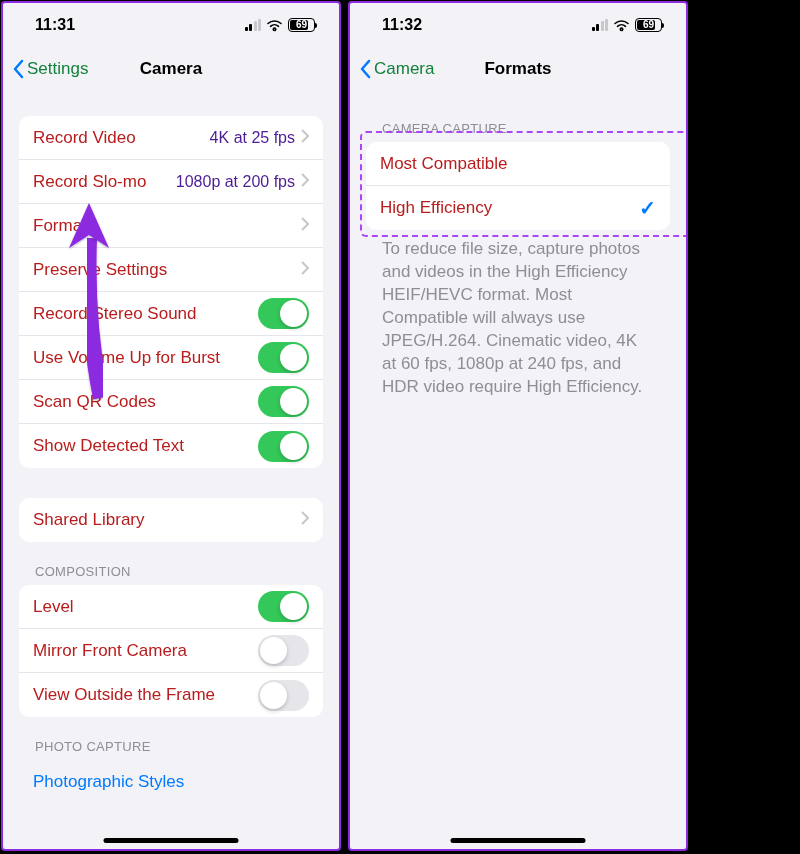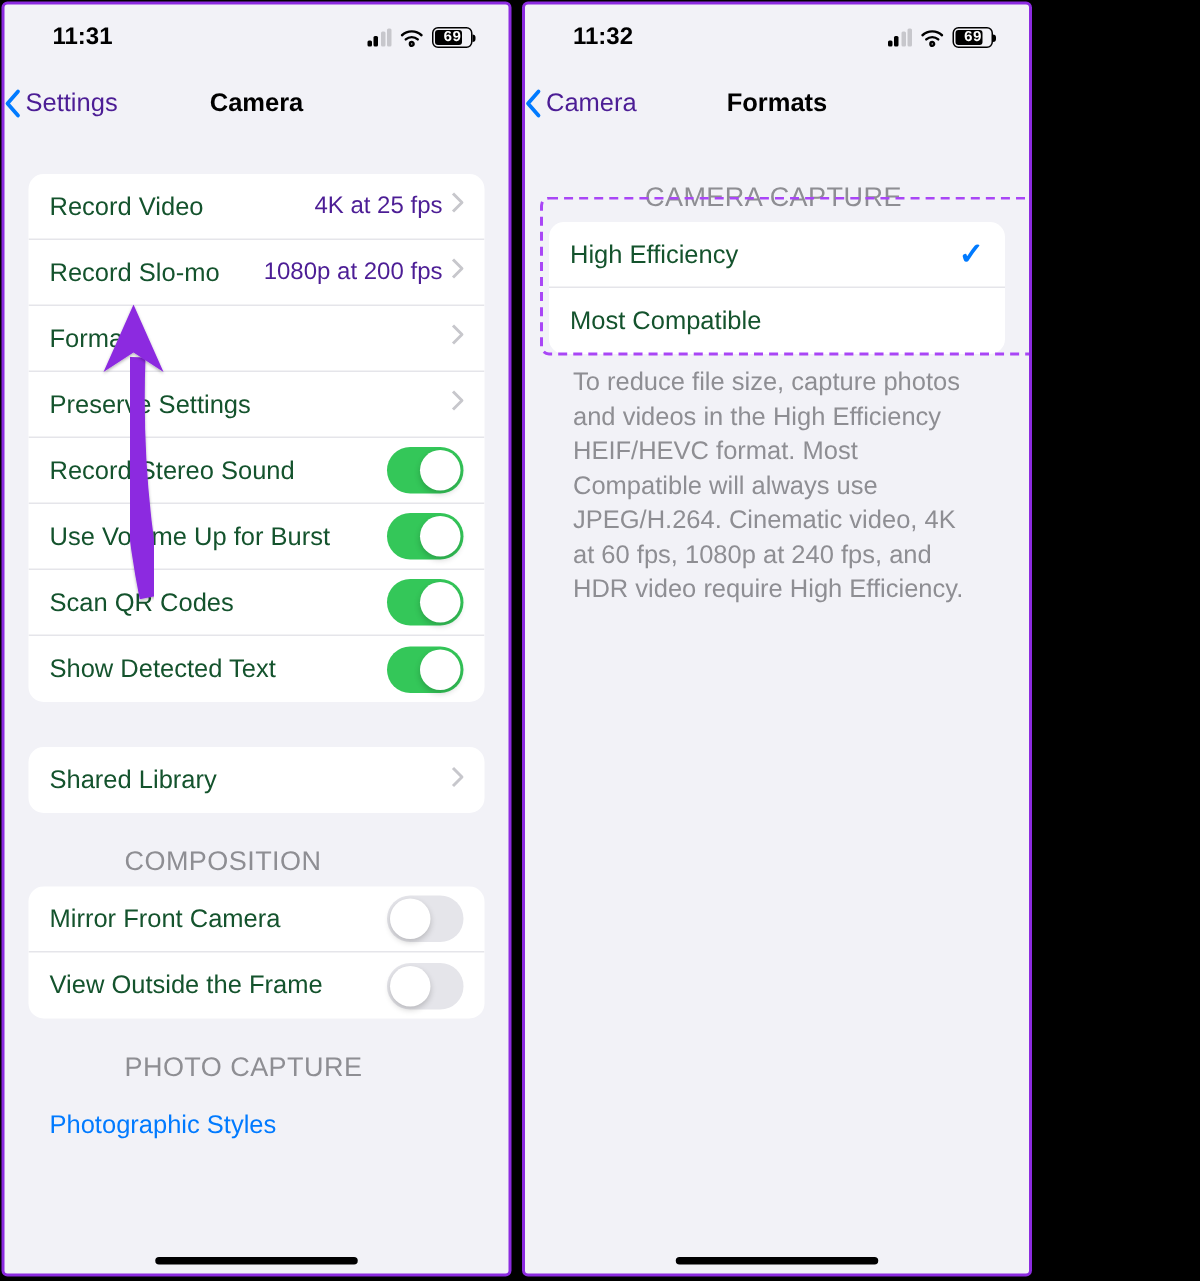--- a/index.html
+++ b/index.html
@@ -33,76 +33,74 @@
   }
   .status-icons { display: flex; gap: 5px; align-items: center; }
   .sig { display: flex; align-items: flex-end; gap: 1.5px; height: 12px;}
   .sig span { width: 3px; background: #000; border-radius: 1px; }
   .sig span:nth-child(1){height:4px}
   .sig span:nth-child(2){height:7px}
   .sig span:nth-child(3){height:10px; background:#c7c7cc}
   .sig span:nth-child(4){height:12px; background:#c7c7cc}
   .wifi svg { display:block }
   .battery {
-    display:flex; align-items:center; gap:1px;
+    display:flex; align-items:flex-end; gap:1px;
     border: 1.5px solid #000; border-radius: 4px;
     width: 27px; height: 14px;
     padding: 1px;
     position:relative;
     font-size: 10px; font-weight:700;
     justify-content:center;
-    font-family:Liberation Mono, monospace;
   }
   .battery::after{
     content:""; position:absolute; right:-3px; top:4px;
     width:2px; height:5px; background:#000; border-radius:0 2px 2px 0;
   }
   .battery .fill { position:absolute; left:1px; top:1px; bottom:1px; width:70%; background:#000; border-radius:2px;}
   .battery .num { position:relative; color:#fff; z-index:2; font-size:10px; }
 
   .nav {
     display:flex; align-items:center; height:44px;
     position:relative;
     font-size:17px;
   }
   .nav-back {
-    color:#4c1d95; display:flex; align-items:center; gap:2px;
-    padding-left:0;
+    color:#15803d; display:flex; align-items:center; gap:2px;
+    padding-left:10px;
     cursor:pointer;
   }
   .nav-back svg { stroke:#007aff }
   .nav-title {
     position:absolute; left:0; right:0; text-align:center;
     font-weight:600; font-size:17px;
     pointer-events:none;
   }
 
   .list-group {
     margin: 16px 16px 0 16px;
     background:#fff;
     border-radius:10px;
     overflow:hidden;
   }
   .list-group.first-left { margin-top: 25px; }
   .section-header {
-    font-size:18px; color:#8e8e93; text-transform:uppercase;
+    font-size:13px; color:#8e8e93; text-transform:uppercase;
     padding: 22px 32px 6px 32px;
     letter-spacing:0.3px;
-    margin-left:48px;
   }
   .row {
     display:flex; align-items:center; justify-content:space-between;
     min-height:44px;
     padding: 0 14px;
     border-bottom: 0.5px solid #e5e5ea;
     font-size:17px;
     cursor:pointer;
   }
   .row:last-child { border-bottom:none; }
-  .row .label { color:#14532d; }
+  .row .label { color:#b91c1c; }
   .row .detail { color:#4c1d95; display:flex; align-items:center; gap:6px; font-size:16px;}
   .chevron svg { stroke:#c7c7cc; }
 
   .toggle {
     width:51px; height:31px; border-radius:16px;
     position:relative;
     transition:background .2s;
   }
   .toggle::after{
     content:""; position:absolute; width:27px; height:27px;
@@ -231,20 +229,24 @@
       <span class="detail">
           <span class="chevron"><svg width="8" height="14">
               <polyline points="1,1 7,7 1,13" fill="none" stroke-width="2"></polyline>
             </svg></span>
         </span>
     </div>
   </div>
 
   <div class="section-header">COMPOSITION</div>
   <div class="list-group" style="margin-top:0">
+    <div class="row">
+      <span class="label">Level</span>
+      <span class="toggle on"></span>
+    </div>
     <div class="row">
       <span class="label">Mirror Front Camera</span>
       <span class="toggle off"></span>
     </div>
     <div class="row">
       <span class="label">View Outside the Frame</span>
       <span class="toggle off"></span>
     </div>
   </div>
 
@@ -292,25 +294,25 @@
           <polyline points="9,2 2,10 9,18" fill="none" stroke-width="2.5" stroke-linecap="round" stroke-linejoin="round"></polyline>
         </svg>
       <span>Camera</span>
     </div>
     <div class="nav-title">Formats</div>
   </div>
 
   <div class="section-header" style="padding-top:30px">CAMERA CAPTURE</div>
   <div class="list-group" style="margin-top:0">
     <div class="row">
+      <span class="label">Most Compatible</span>
+    </div>
+    <div class="row">
       <span class="label">High Efficiency</span>
       <span class="check">✓</span>
     </div>
-    <div class="row">
-      <span class="label">Most Compatible</span>
-    </div>
   </div>
   <div class="footer-text">To reduce file size, capture photos and videos in the High Efficiency HEIF/HEVC format. Most Compatible will always use JPEG/H.264. Cinematic video, 4K at 60 fps, 1080p at 240 fps, and HDR video require High Efficiency.</div>
 
   <div class="dashed-highlight" style="left:10px; top:128px; width:370px; height:106px"></div>
 
   <div class="home-indicator"></div>
 </div>
 
 </body></html>

